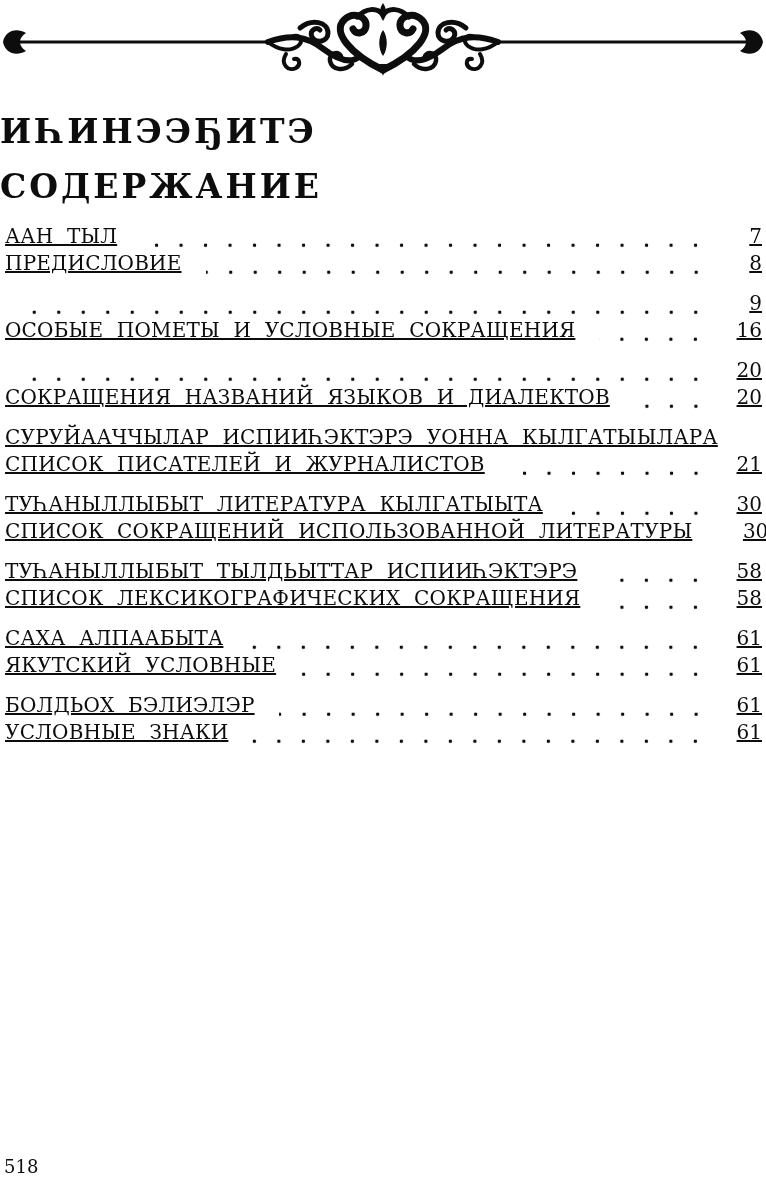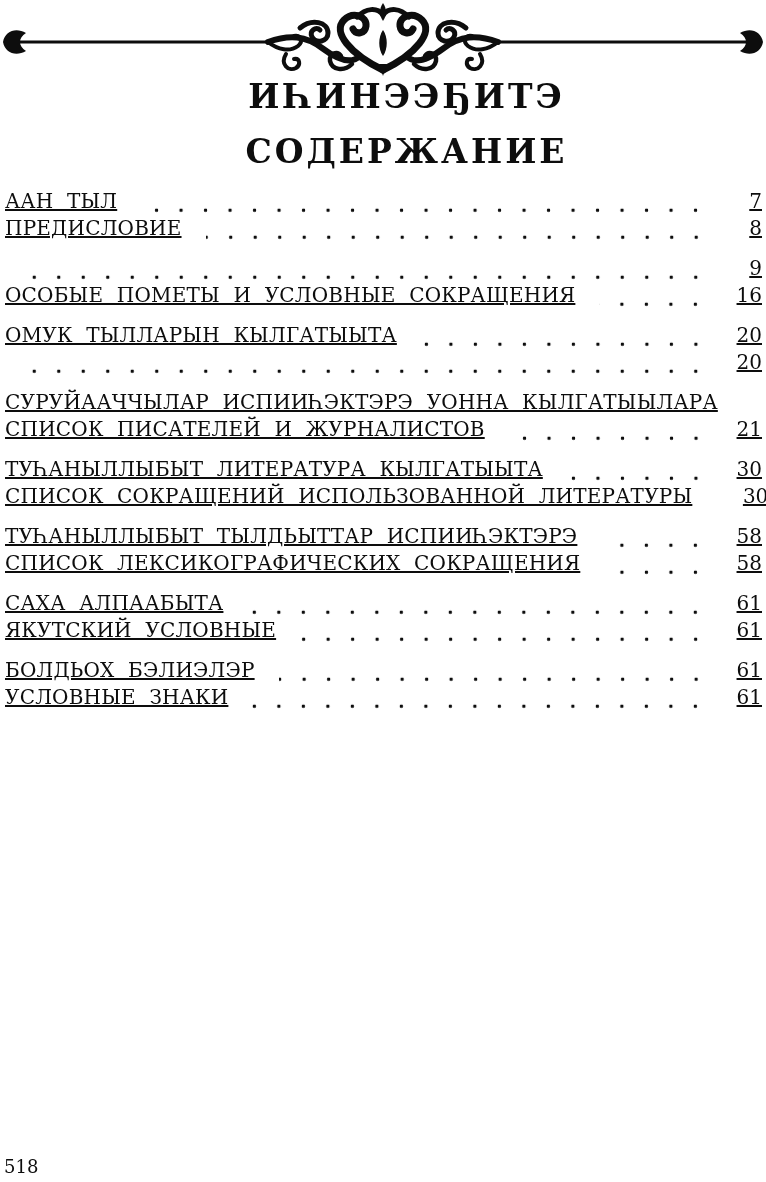--- a/index.html
+++ b/index.html
@@ -11,21 +11,21 @@
     background: #ffffff;
     color: var(--ink);
     font-family: "DejaVu Serif", "Liberation Serif", serif;
     overflow: hidden;
   }
   .ornament {
     position: absolute;
     top: 2px; left: 0;
     width: 766px; height: 80px;
   }
-  .titles { margin-top: 78px; text-align: center; padding-left: 47px; }
+  .titles { margin-top: 113px; text-align: left; }
   .title-line {
     font-weight: bold;
     font-size: 33px;
     letter-spacing: 3px;
     line-height: 38px;
     margin: 0 0 17px 0;
   }
   .toc {
     margin-top: 10px;
     padding: 0 4px 0 5px;
@@ -125,25 +125,25 @@
     <span class="toc-page">9</span>
   </div>
         <div class="toc-row">
     <span class="toc-label">ОСОБЫЕ ПОМЕТЫ И УСЛОВНЫЕ СОКРАЩЕНИЯ</span>
     <span class="toc-leader"></span>
     <span class="toc-page">16</span>
   </div>
       </div>
       <div class="toc-group">
         <div class="toc-row">
-    <span class="toc-label">ОМУК ТЫЛЛАРЫН КЫЛГАТЫЫТА</span>
     <span class="toc-leader"></span>
     <span class="toc-page">20</span>
   </div>
         <div class="toc-row">
+    <span class="toc-label">СОКРАЩЕНИЯ НАЗВАНИЙ ЯЗЫКОВ И ДИАЛЕКТОВ</span>
     <span class="toc-leader"></span>
     <span class="toc-page">20</span>
   </div>
       </div>
       <div class="toc-group">
         <div class="toc-row">
     <span class="toc-label">СУРУЙААЧЧЫЛАР ИСПИИҺЭКТЭРЭ УОННА КЫЛГАТЫЫЛАРА</span>
     <span class="toc-leader"></span>
     <span class="toc-page">21</span>
   </div>

